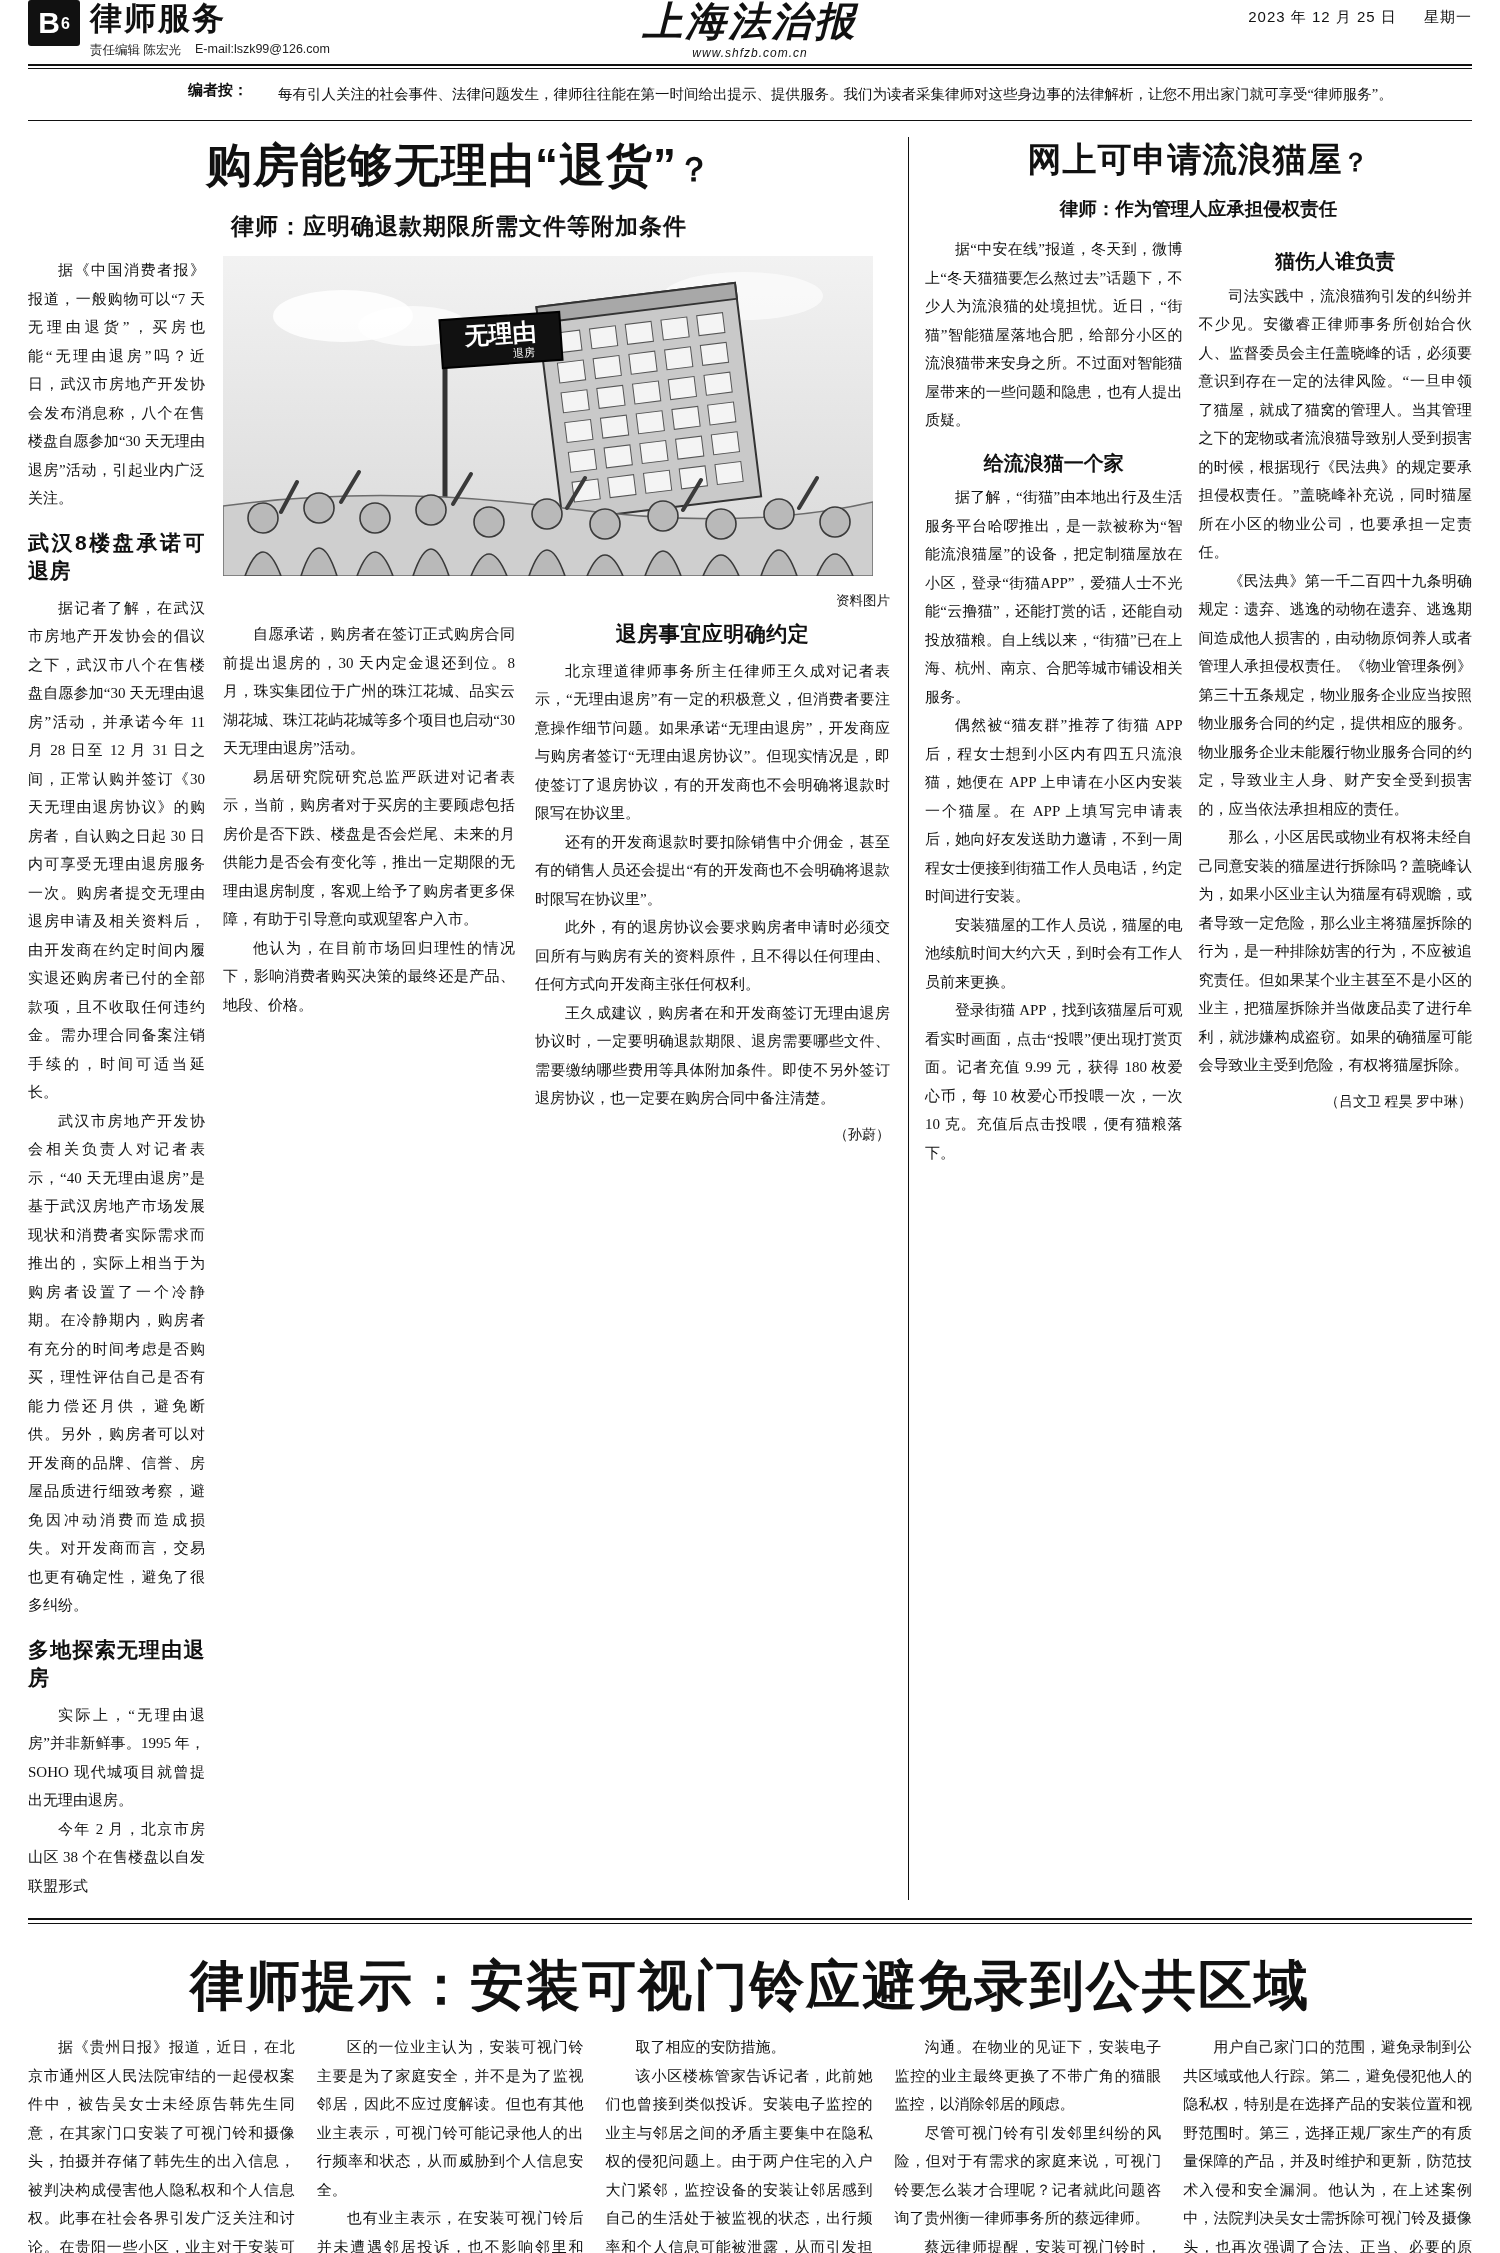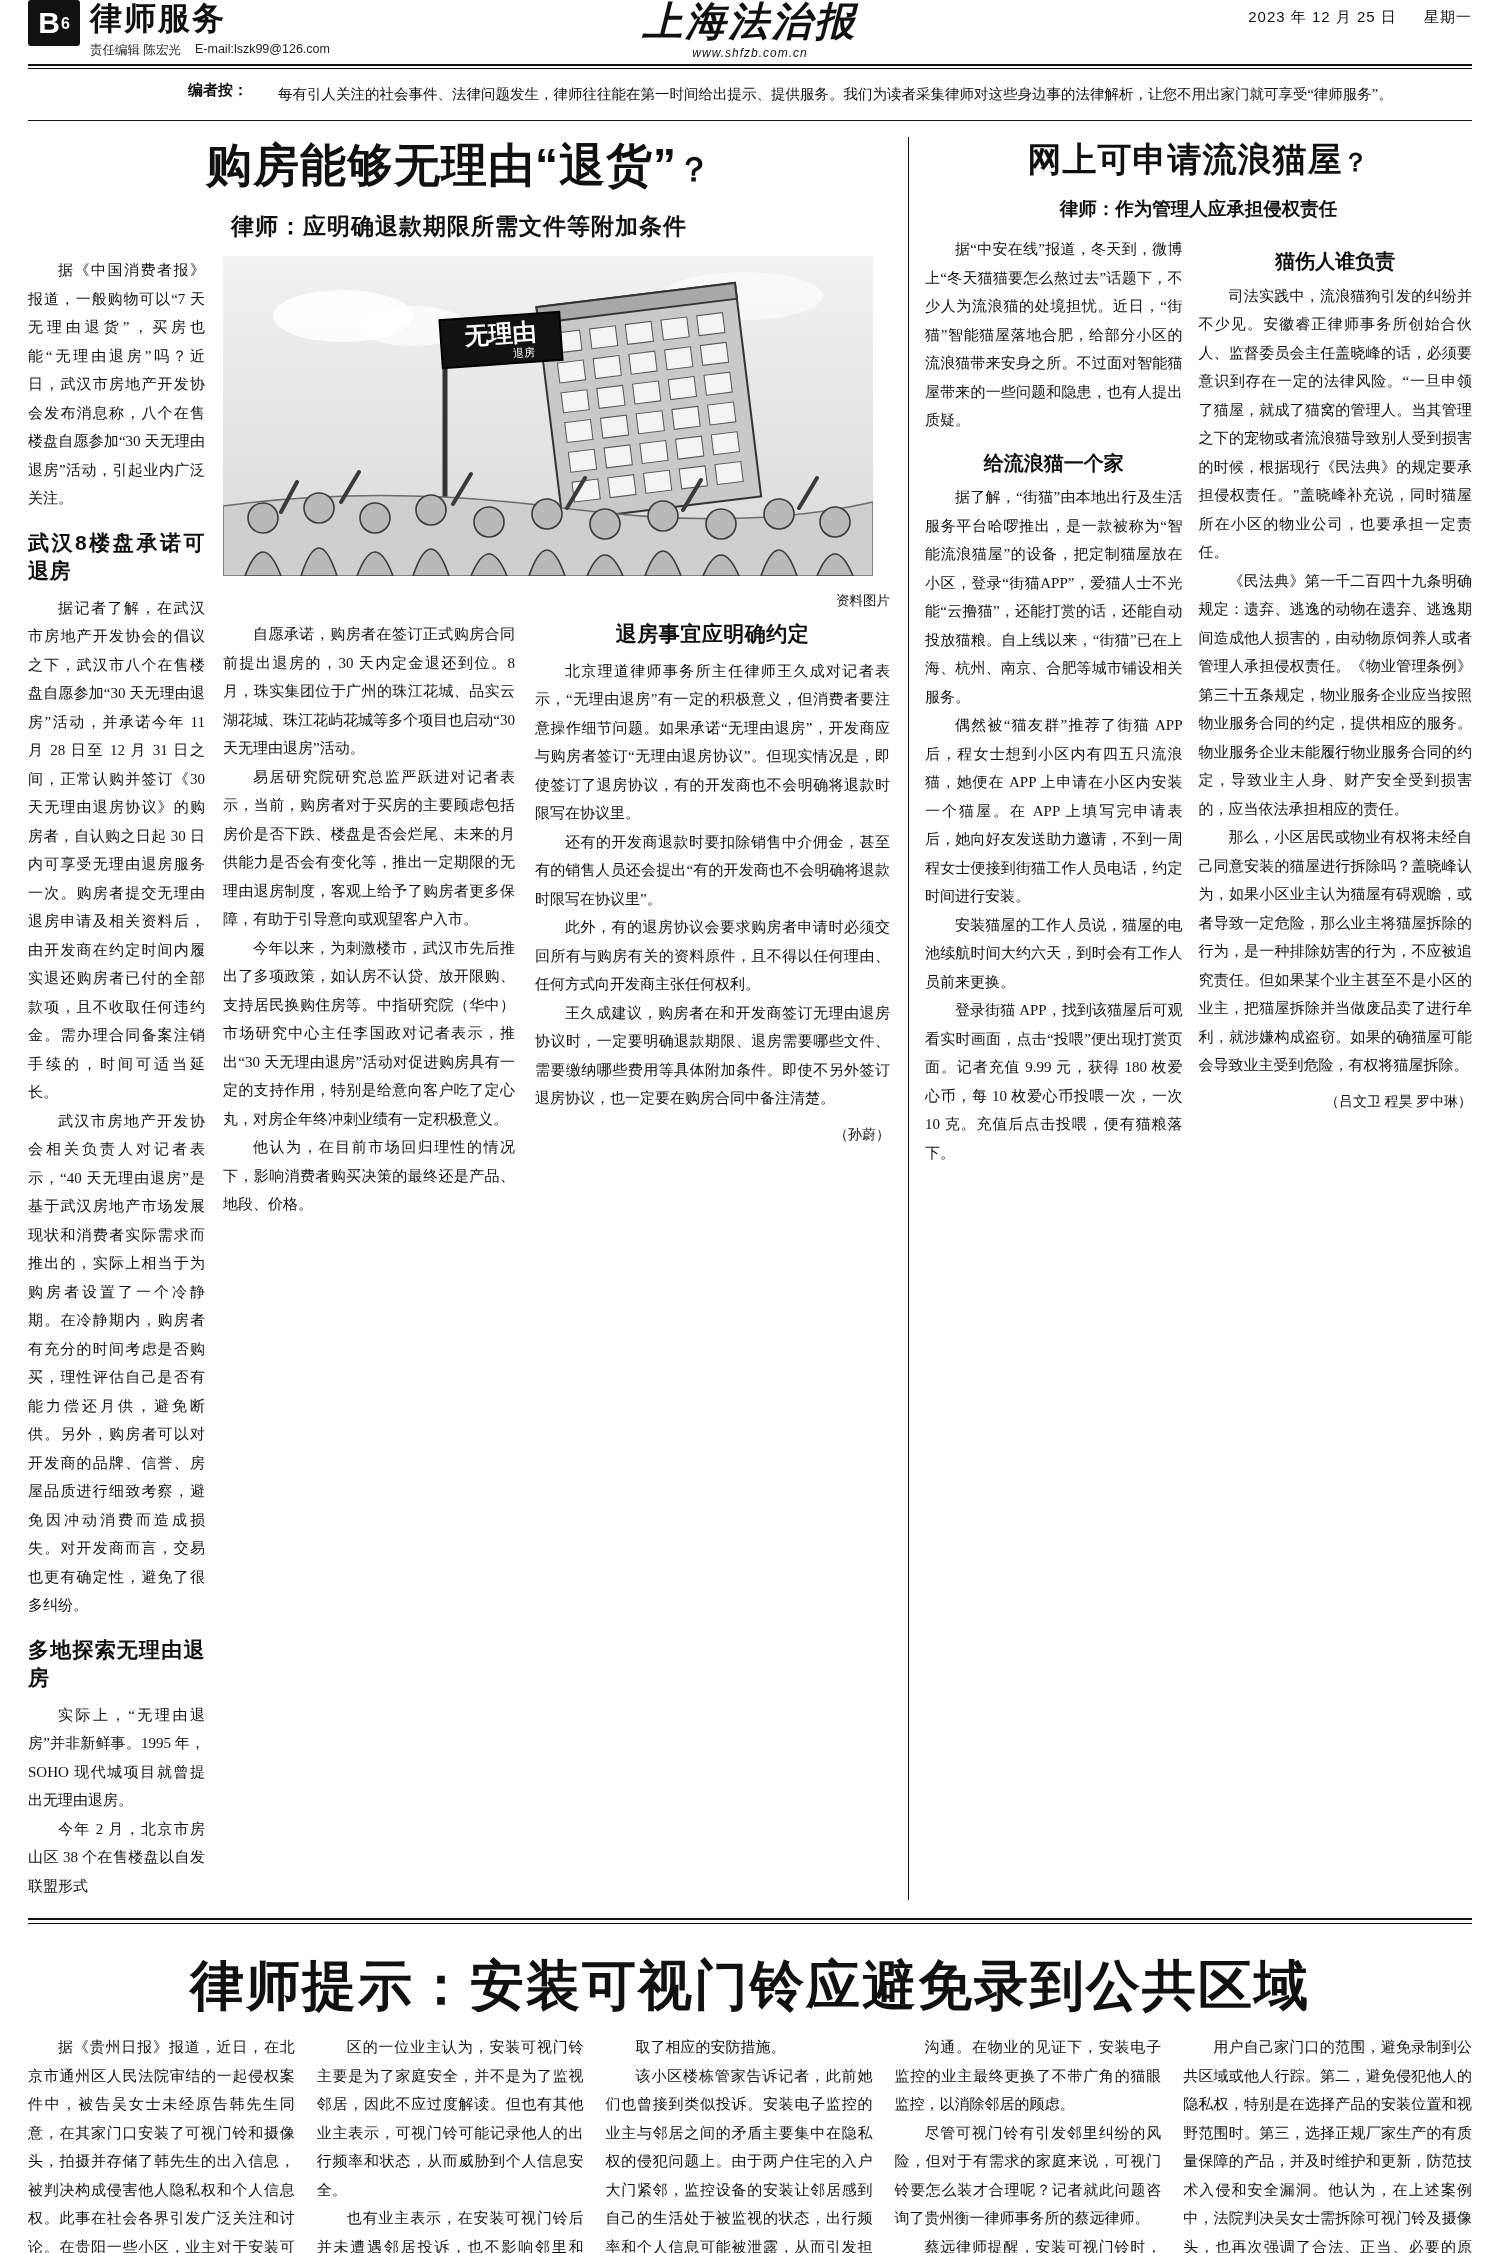--- a/index.html
+++ b/index.html
@@ -254,21 +254,20 @@
                 <line x1="576" y1="252" x2="594" y2="222"></line>
               </g>
             </svg>
           </div>
           <div class="caption">资料图片</div>
 
           <div style="display:flex; margin-top:10px;">
             <div class="col col-text" style="width:312px; padding-right:20px;">
               <p>自愿承诺，购房者在签订正式购房合同前提出退房的，30 天内定金退还到位。8 月，珠实集团位于广州的珠江花城、品实云湖花城、珠江花屿花城等多个项目也启动“30 天无理由退房”活动。</p>
               <p>易居研究院研究总监严跃进对记者表示，当前，购房者对于买房的主要顾虑包括房价是否下跌、楼盘是否会烂尾、未来的月供能力是否会有变化等，推出一定期限的无理由退房制度，客观上给予了购房者更多保障，有助于引导意向或观望客户入市。</p>
-              <p>今年以来，为刺激楼市，武汉市先后推出了多项政策，如认房不认贷、放开限购、支持居民换购住房等。中指研究院（华中）市场研究中心主任李国政对记者表示，推出“30 天无理由退房”活动对促进购房具有一定的支持作用，特别是给意向客户吃了定心丸，对房企年终冲刺业绩有一定积极意义。</p>
               <p>他认为，在目前市场回归理性的情况下，影响消费者购买决策的最终还是产品、地段、价格。</p>
             </div>
             <div class="col col-text" style="flex:1;">
               <div class="subsec center" style="margin-top:0;">退房事宜应明确约定</div>
               <p>北京理道律师事务所主任律师王久成对记者表示，“无理由退房”有一定的积极意义，但消费者要注意操作细节问题。如果承诺“无理由退房”，开发商应与购房者签订“无理由退房协议”。但现实情况是，即使签订了退房协议，有的开发商也不会明确将退款时限写在协议里。</p>
               <p>还有的开发商退款时要扣除销售中介佣金，甚至有的销售人员还会提出“有的开发商也不会明确将退款时限写在协议里”。</p>
               <p>此外，有的退房协议会要求购房者申请时必须交回所有与购房有关的资料原件，且不得以任何理由、任何方式向开发商主张任何权利。</p>
               <p>王久成建议，购房者在和开发商签订无理由退房协议时，一定要明确退款期限、退房需要哪些文件、需要缴纳哪些费用等具体附加条件。即使不另外签订退房协议，也一定要在购房合同中备注清楚。</p>
               <div class="sig">（孙蔚）</div>
             </div>

